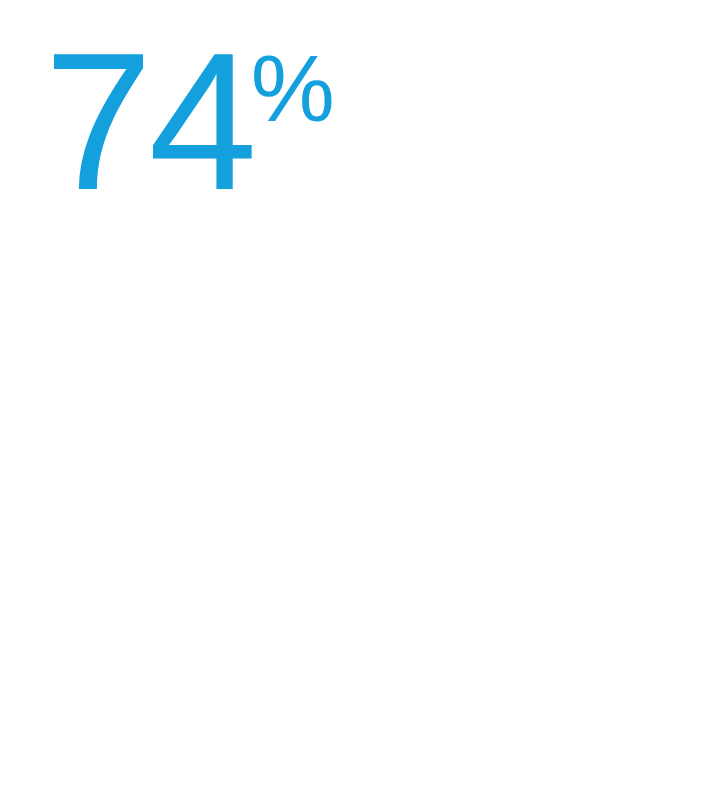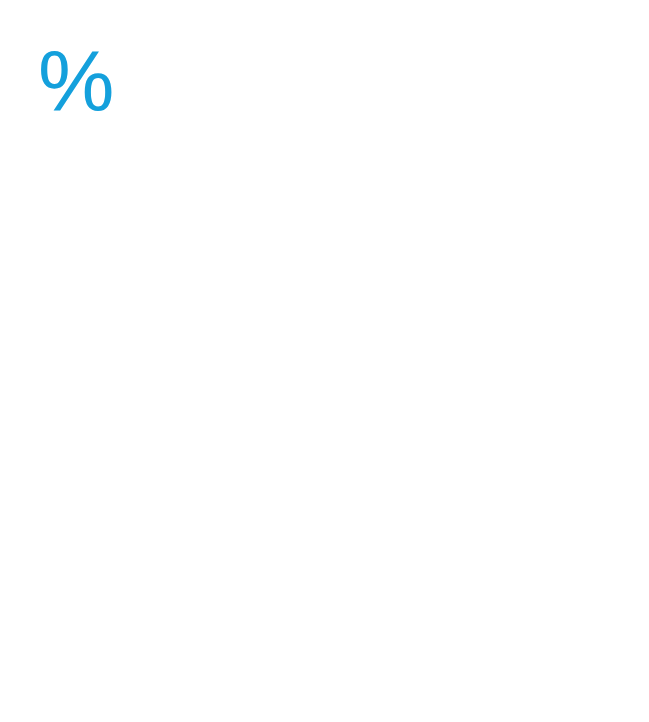--- a/index.html
+++ b/index.html
@@ -45,15 +45,16 @@
     display: block;
     margin-top: 16px;
     margin-left: -2px;
   }
 </style>
 </head>
 <body>
 
 <div class="canvas">
   <div class="stat-block">
+    <span class="stat-value">74</span>
     <span class="stat-unit">%</span>
   </div>
 </div>
 
 </body></html>

